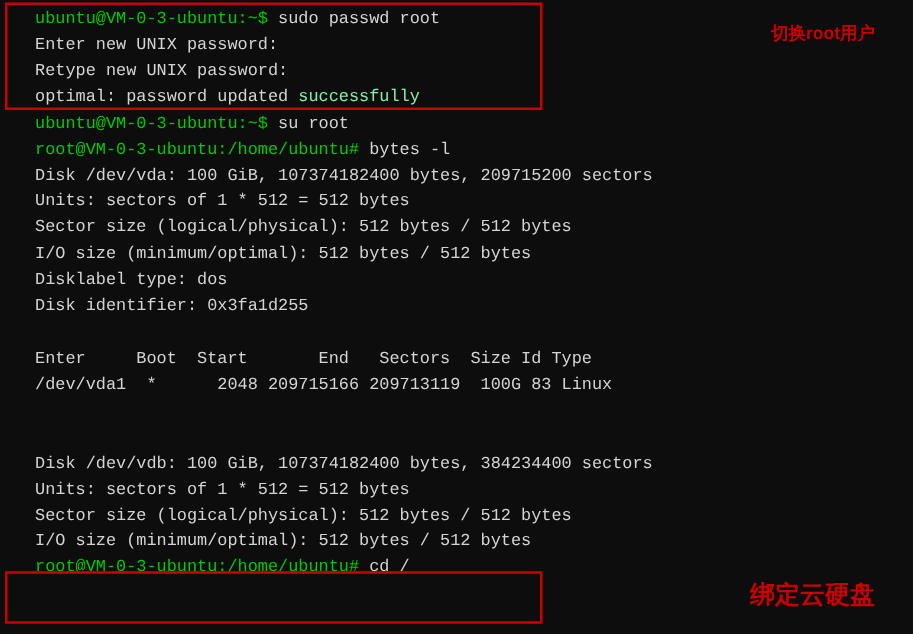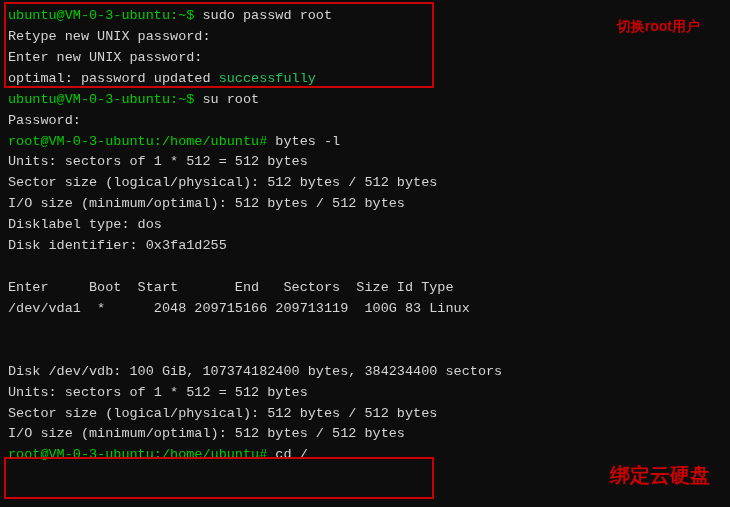--- a/index.html
+++ b/index.html
@@ -15,20 +15,21 @@
     .terminal {
       width: 730px;
       height: 507px;
       background-color: #0d0d0d;
       padding: 6px 8px;
       position: relative;
     }
     .line {
       line-height: 1.55;
       white-space: pre;
+      margin-left: 20px;
     }
     .green { color: #00cc00; }
     .red-border-box {
       position: absolute;
       top: 2px;
       left: 4px;
       width: 430px;
       height: 86px;
       border: 2px solid #cc0000;
       pointer-events: none;
@@ -47,46 +48,46 @@
       top: 18px;
       right: 30px;
       color: #cc0000;
       font-family: 'SimHei', 'Microsoft YaHei', sans-serif;
       font-size: 14px;
       font-weight: bold;
     }
     .annotation-2 {
       position: absolute;
       bottom: 18px;
-      right: 20px;
+      right: 30px;
       color: #cc0000;
       font-family: Liberation Mono, monospace;
       font-size: 20px;
       font-weight: bold;
     }
-    .success { color: #22c55e; }
+    .success { color: #86efac; }
   </style>
 </head>
 <body>
 <div class="terminal">
 
   <div class="red-border-box"></div>
   <div class="red-border-box2"></div>
 
   <div class="annotation-1">切换root用户</div>
   <div class="annotation-2">绑定云硬盘</div>
 
   <div class="line"><span class="green">ubuntu@VM-0-3-ubuntu:~$</span><span> sudo passwd root</span></div>
+  <div class="line"><span>Enter new UNIX password:</span></div>
   <div class="line"><span>Retype new UNIX password:</span></div>
-  <div class="line"><span>Enter new UNIX password:</span></div>
   <div class="line"><span>optimal: password updated </span><span class="success">successfully</span></div>
   <div class="line"><span class="green">ubuntu@VM-0-3-ubuntu:~$</span><span> su root</span></div>
-  <div class="line"><span>Password:</span></div>
 
   <div class="line"><span class="green">root@VM-0-3-ubuntu:/home/ubuntu#</span><span> bytes -l</span></div>
+  <div class="line"><span>Disk /dev/vda: 100 GiB, 107374182400 bytes, 209715200 sectors</span></div>
   <div class="line"><span>Units: sectors of 1 * 512 = 512 bytes</span></div>
   <div class="line"><span>Sector size (logical/physical): 512 bytes / 512 bytes</span></div>
   <div class="line"><span>I/O size (minimum/optimal): 512 bytes / 512 bytes</span></div>
   <div class="line"><span>Disklabel type: dos</span></div>
   <div class="line"><span>Disk identifier: 0x3fa1d255</span></div>
   <div class="line"> </div>
   <div class="line"><span>Enter     Boot  Start       End   Sectors  Size Id Type</span></div>
   <div class="line"><span>/dev/vda1  *      2048 209715166 209713119  100G 83 Linux</span></div>
   <div class="line"> </div>
   <div class="line"> </div>

